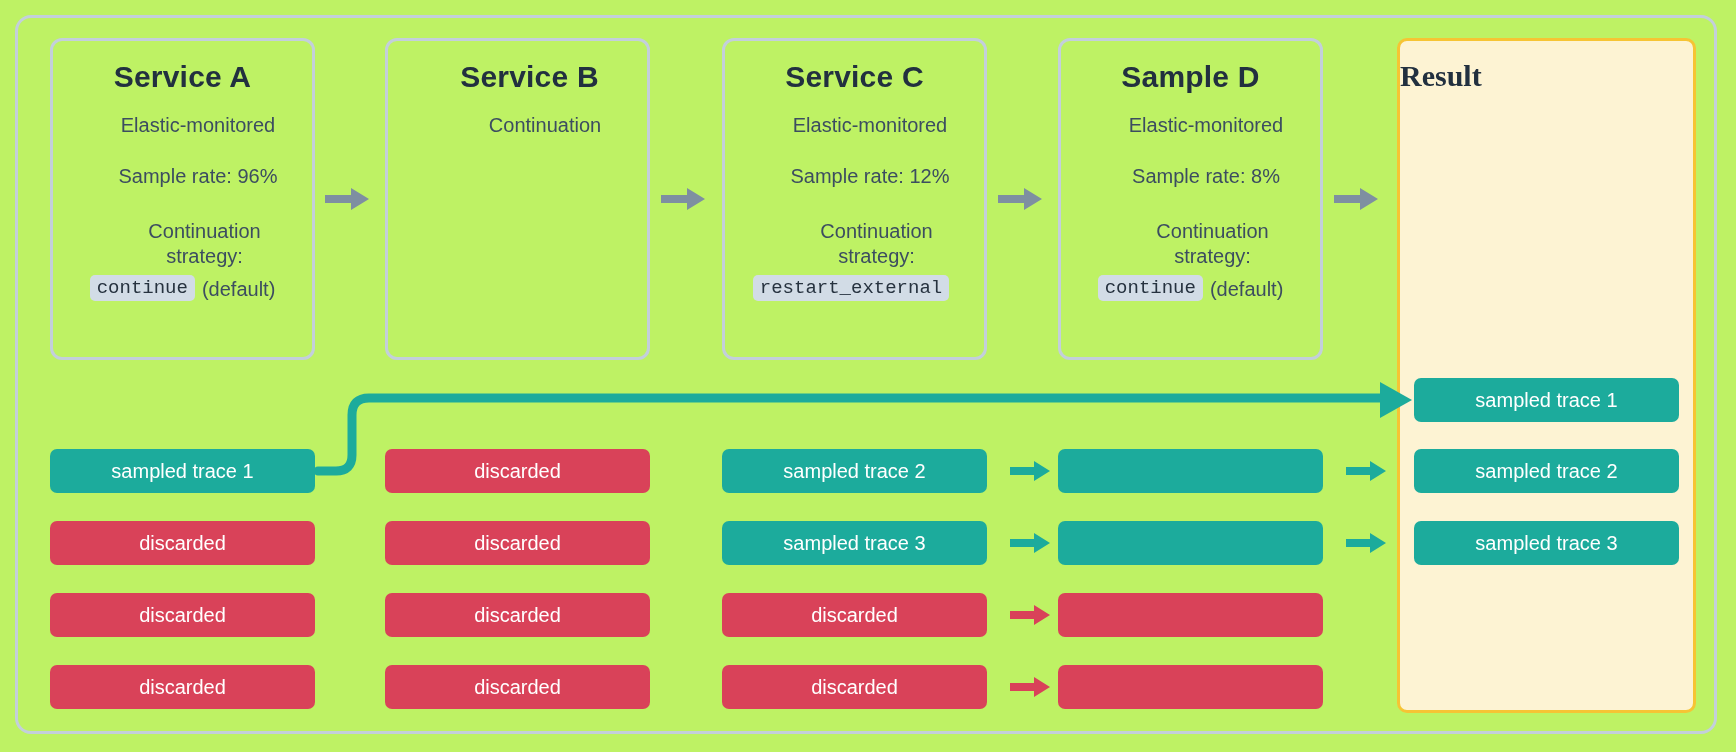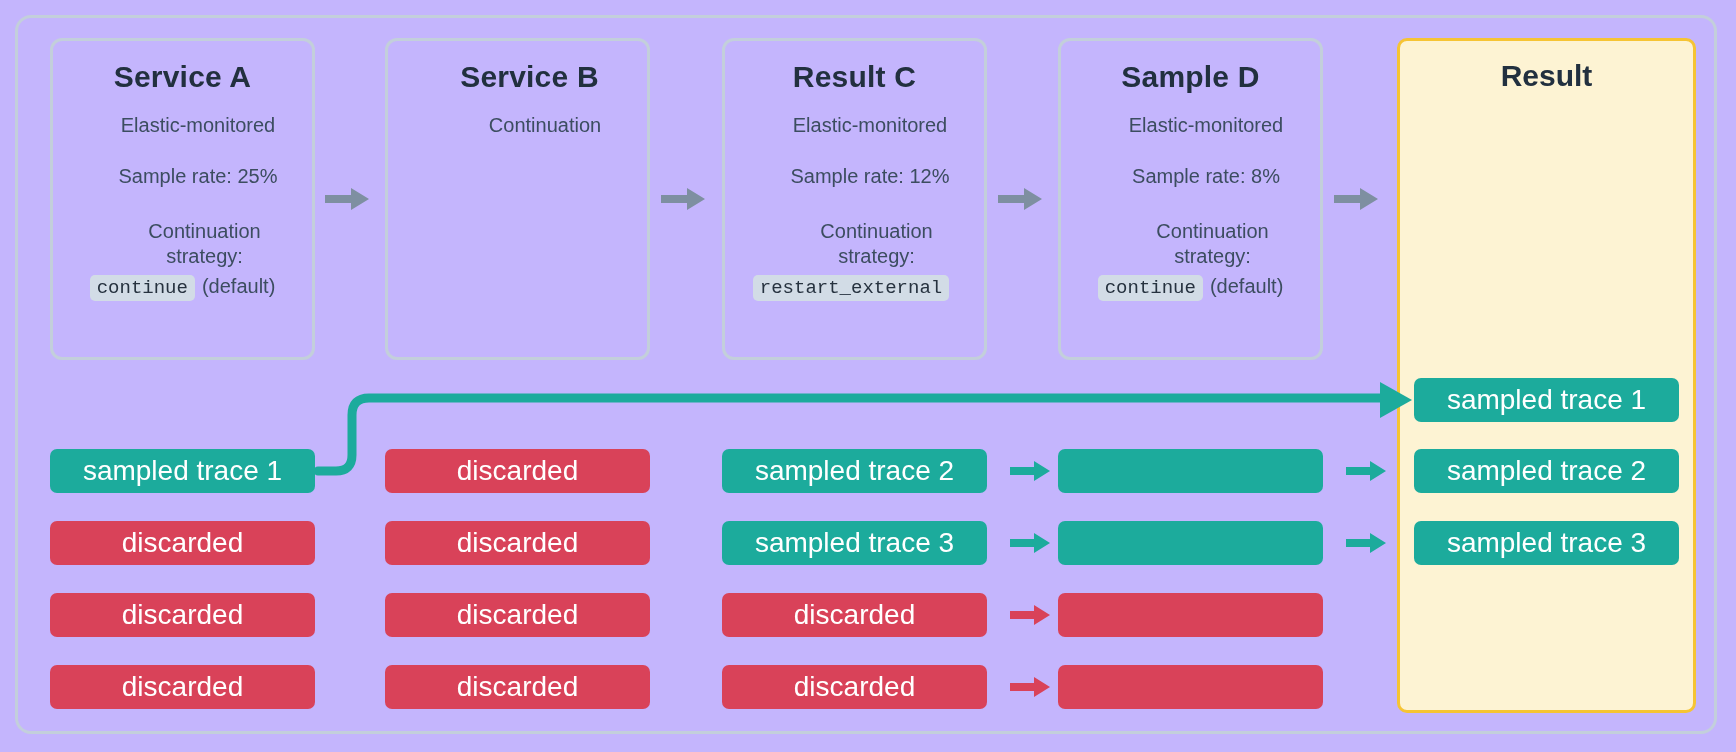--- a/index.html
+++ b/index.html
@@ -1,55 +1,55 @@
 <!DOCTYPE html>
 <html><head>
 <meta charset="utf-8">
 <style>
   html,body{margin:0;padding:0;background:#000;}
   body{width:1736px;height:752px;overflow:hidden;
        font-family:"Liberation Sans","DejaVu Sans",sans-serif;}
 
-  #stage{position:relative;width:1736px;height:752px;background:#c4b5fd;}
+  #stage{position:relative;width:1736px;height:752px;background:#bef264;}
 
   
   .outer-frame{position:absolute;left:15px;top:15px;width:1702px;height:719px;
     border:3px solid #c3cfdb;border-radius:16px;box-sizing:border-box;}
 
   
   .svc{position:absolute;top:38px;width:265px;height:322px;
     border:3px solid #c3cfdb;border-radius:12px;box-sizing:border-box;
     padding-top:18px;text-align:center;color:#2b3b4d;}
   .svc .title{font-size:30px;font-weight:bold;color:#22303f;letter-spacing:.2px;
     line-height:1.2;margin-bottom:18px;}
   .svc .sub{font-size:20px;color:#3c4d60;line-height:1.25;margin-left:31px;}
   .gap-a{height:26px;}
   .gap-b{height:30px;}
   .strategy{font-size:20px;color:#3c4d60;line-height:1.25;padding-left:44px;}
   .codeline{margin-top:6px;font-size:20px;color:#3c4d60;
-    display:flex;align-items:flex-start;justify-content:center;gap:7px;
+    display:flex;align-items:flex-end;justify-content:center;gap:7px;
     flex-wrap:nowrap;}
   .chip{background:#d2dce6;border-radius:5px;padding:2px 7px;
     font-family:"Liberation Mono","DejaVu Sans Mono",monospace;
     font-size:19px;color:#26323f;white-space:nowrap;}
 
   
   .result{position:absolute;left:1397px;top:38px;width:299px;height:675px;
     background:#fdf3d3;border:3px solid #f6c434;border-radius:10px;
     box-sizing:border-box;}
-  .result .title{margin-top:18px;text-align:center;font-size:30px;
-    font-weight:bold;color:#22303f;}
+  .result .title{margin-top:18px;text-align:left;font-size:30px;
+    font-weight:bold;color:#22303f;font-family:Liberation Serif, serif;}
 
   
   .garrow{position:absolute;top:188px;width:44px;height:22px;}
 
   
   .pill{position:absolute;height:44px;border-radius:7px;box-sizing:border-box;
     display:flex;align-items:center;justify-content:center;
-    color:#ffffff;font-size:28px;line-height:1;}
+    color:#ffffff;font-size:20px;line-height:1;}
   .pill.teal{background:#1cab9c;}
   .pill.red{background:#d94259;}
 
   
   .sarrow{position:absolute;width:40px;height:20px;}
 
   
   #curve{position:absolute;left:0;top:0;width:1736px;height:752px;
     pointer-events:none;}
 </style>
@@ -57,37 +57,37 @@
 <body>
 
 <div id="stage">
 
   <div class="outer-frame"></div>
 
   <div class="svc" style="left:50px;">
     <div class="title">Service A</div>
     <div class="sub">Elastic-monitored</div>
     <div class="gap-a"></div>
-    <div class="sub">Sample rate: 25%</div>
+    <div class="sub">Sample rate: 96%</div>
     <div class="gap-b"></div>
     <div class="strategy">Continuation</div>
     <div class="strategy">strategy:</div>
     <div class="codeline">
       <span class="chip">continue</span>
       <span>(default)</span>
     </div>
   </div>
 
   <div class="svc" style="left:385px;padding-left:24px;">
     <div class="title">Service B</div>
     <div class="sub">Continuation</div>
   </div>
 
   <div class="svc" style="left:722px;">
-    <div class="title">Result C</div>
+    <div class="title">Service C</div>
     <div class="sub">Elastic-monitored</div>
     <div class="gap-a"></div>
     <div class="sub">Sample rate: 12%</div>
     <div class="gap-b"></div>
     <div class="strategy">Continuation</div>
     <div class="strategy">strategy:</div>
     <div class="codeline">
       <span class="chip">restart_external</span>
       <span></span>
     </div>

